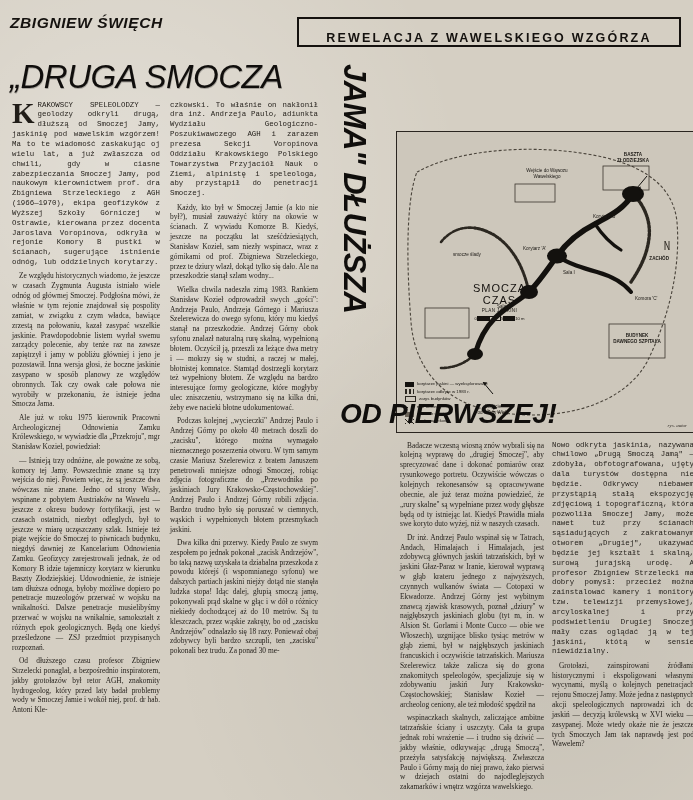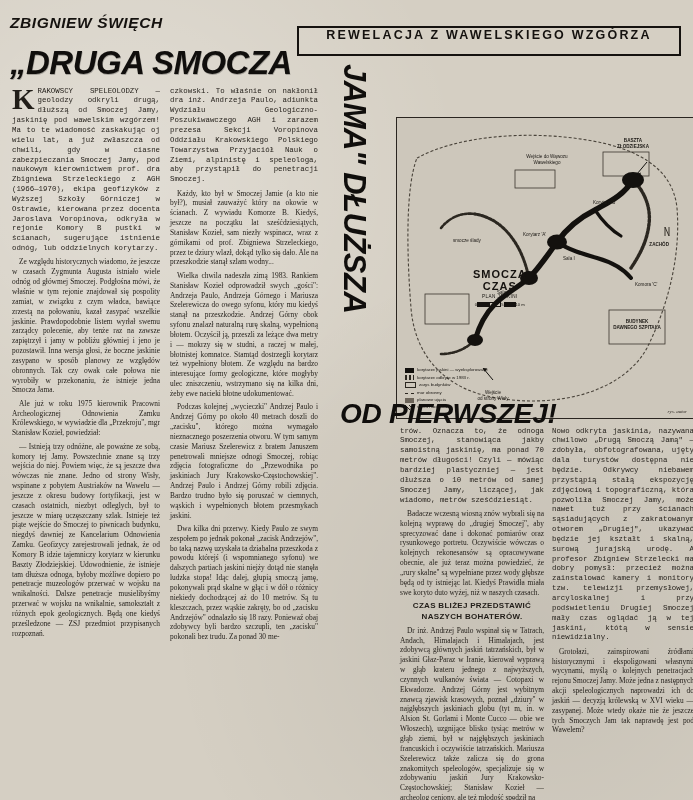--- a/index.html
+++ b/index.html
@@ -28,36 +28,36 @@
   .author{
     position:absolute;left:0;top:4px;
     font-family:"Liberation Sans", sans-serif;
     font-weight:bold;
     font-style:italic;
     font-size:15.5px;
     letter-spacing:.6px;
     color:#15120f;
   }
   .banner{
-    position:absolute;right:0;top:16px;
+    position:absolute;right:0;top:7px;
     width:380px;height:26px;
     border:2px solid #15120f;
-    display:flex;align-items:flex-start;justify-content:center;
+    display:flex;align-items:flex-end;justify-content:center;
   }
   .banner span{
     font-family:"Liberation Sans", sans-serif;
     font-size:12.5px;
     letter-spacing:2.2px;
     font-weight:bold;
     color:#15120f;
   }
   .headline{
-    margin-top:2px;
-    font-family:"Liberation Sans", sans-serif;
-    font-weight:bold;
+    margin-top:16px;
+    font-family:"Liberation Sans", sans-serif;
+    font-weight:normal;
     font-style:italic;
     font-size:33px;
     letter-spacing:-0.5px;
     color:#100e0c;
     line-height:1.05;
     text-shadow:0.5px 0.5px 0 rgba(0,0,0,.25);
   }
   
   .vtitle{
     position:absolute;
@@ -156,21 +156,21 @@
   }
   .legrow{display:flex;align-items:center;margin-bottom:1px;}
   .legsym{width:9px;height:5px;margin-right:3px;flex:0 0 9px;}
   .titleblock{
     position:absolute;
     left:76px;top:150px;
     text-align:center;
     font-family:"Liberation Sans", sans-serif;
     color:#15120f;
   }
-  .tb-main{font-size:11px;font-weight:bold;letter-spacing:1px;line-height:1.1;}
+  .tb-main{font-size:11px;font-weight:normal;letter-spacing:1px;line-height:1.1;}
   .tb-sub{font-size:4.6px;letter-spacing:.4px;margin-top:2px;}
   .scalebar{margin-top:3px;display:flex;align-items:center;justify-content:center;font-size:4.2px;}
   .scaleseg{width:10px;height:3px;border:.5px solid #15120f;}
   .scaleseg.fill{background:#15120f;}
   .sig{
     position:absolute;right:6px;bottom:4px;
     font-family:"Liberation Serif", serif;
     font-style:italic;
     font-size:5px;
     color:#2a2520;
@@ -289,34 +289,33 @@
       </div>
 
       <div class="sig">rys. autor</div>
     </div>
 
     <div class="col c1">
       <p class="dropcap noind">KRAKOWSCY SPELEOLODZY — geolodzy odkryli drugą, dłuższą od Smoczej Jamy, jaskinię pod wawelskim wzgórzem! Ma to te wiadomość zaskakując oj wielu lat, a już zwłaszcza od chwili, gdy w ciasne zabezpieczania Smoczej Jamy, pod naukowym kierownictwem prof. dra Zbigniewa Strzeleckiego z AGH (1966—1970), ekipa geofizyków z Wyższej Szkoły Górniczej w Ostrawie, kierowana przez docenta Jaroslava Voropinova, odkryła w rejonie Komory B pustki w ścianach, sugerujące istnienie odnóg, lub oddzielnych korytarzy.</p>
       <p>Ze względu historycznych wiadomo, że jeszcze w czasach Zygmunta Augusta istniało wiele odnóg od główmej Smoczej. Podgłośna mówi, że właśnie w tym rejonie znajdował się pospolity zamiat, w związku z czym władca, bawiące zrzestą na połowaniu, kazał zasypać wszelkie jaskinie. Prawdopodobnie listem wyrłał swemu zarządcy polecenie, aby tenże raz na zawsze zapiętrzył i jamy w pobliżu główniej i jeno je pozostawił. Inna wersja głosi, że boczne jaskinie zasypano w sposób planowy ze względów obronnych. Tak czy owak całe połowa nie wyrobiły w przekonaniu, że istnieje jedna Smocza Jama.</p>
       <p>Ale już w roku 1975 kierownik Pracowni Archeologicznej Odnowienia Zamku Królewskiego, w wywiadzie dla „Przekroju", mgr Stanisław Kozieł, powiedział:</p>
       <p>— Istnieją trzy odnóżne, ale poważne ze sobą, komory tej Jamy. Powszechnie znane są trzy wejścia do niej. Powiem więc, że są jeszcze dwa wówczas nie znane. Jedno od strony Wisły, wspinane z pobytem Austriaków na Wawelu — jeszcze z okresu budowy fortyfikacji, jest w czasach ostatnich, niezbyt odleglych, był to jeszcze w miarę uczęszczany szlak. Istnieje też piąte wejście do Smoczej to piwnicach budynku, niegdyś dawniej ze Kancelarium Odnowienia Zamku. Geofizycy zarejestrowali jednak, że od Komory B idzie tajemniczy korytarz w kierunku Baszty Złodziejskiej. Udowodnienie, że istnieje tam dłuższa odnoga, byłoby możliwe dopiero po penetracje muzeologów przerwać w wojsku na wnikalności. Dalsze penetracje musielibyśmy przerwać w wojsku na wnikalnie, samokształt z różnych epok geologicznych. Będą one kiedyś prześledzone — ZSJ przedmiot przypisanych rozpoznań.</p>
+      <p>Od dłuższego czasu profesor Zbigniew Strzelecki ponaglał, a bezpośrednio inspiratorem, jakby grotołazów był retor AGH, znakomity hydrogeolog, który przed laty badał problemy wody w Smoczej Jamie i wokół niej, prof. dr hab. Antoni Kle-</p>
     </div>
 
     <div class="col c2">
       <p class="noind">czkowski. To właśnie on nakłonił dra inż. Andrzeja Paulo, adiunkta Wydziału Geologiczno-Poszukiwawczego AGH i zarazem prezesa Sekcji Voropinova Oddziału Krakowskiego Polskiego Towarzystwa Przyjaciół Nauk o Ziemi, alpinistę i speleologa, aby przystąpił do penetracji Smoczej.</p>
       <p>Każdy, kto był w Smoczej Jamie (a kto nie był?), musiał zauważyć który na okowie w ścianach. Z wywiadu Komorze B. Kiedyś, jeszcze na początku lat sześćdziesiątych, Stanisław Kozieł, sam niezły wspinacz, wraz z górnikami od prof. Zbigniewa Strzeleckiego, przez te dziury wlazł, dokąd tylko się dało. Ale na przeszkodzie stanął szlam wodny...</p>
       <p>Wielka chwila nadeszła zimą 1983. Rankiem Stanisław Kozieł odprowadził swych „gości": Andrzeja Paulo, Andrzeja Górnego i Mariusza Szelerewicza do owego syfonu, który mu kiedyś stanął na przeszkodzie. Andrzej Górny obok syfonu znalazł naturalną rurę skalną, wypełnioną błotem. Oczyścił ją, przeszli za leżące dwa metry i — mokrzy się w studni, a raczej w małej, błotnistej komnatce. Stamtąd dostrzegli korytarz też wypełniony błotem. Ze względu na bardzo interesujące formy geologiczne, które mogłyby ulec zniszczeniu, wstrzymano się na kilka dni, żeby ewe nacieki błotne udokumentować.</p>
       <p>Podczas kolejnej „wycieczki" Andrzej Paulo i Andrzej Górny po około 40 metrach doszli do „zacisku", którego można wymagało nieznacznego poszerzenia otworu. W tym samym czasie Mariusz Szelerewicz z bratem Januszem penetrowali mniejsze odnogi Smoczej, robiąc zdjęcia fotograficzne do „Przewodnika po jaskiniach Jury Krakowsko-Częstochowskiej". Andrzej Paulo i Andrzej Górny robili zdjęcia. Bardzo trudno było się poruszać w ciemnych, wąskich i wypełnionych błotem przesmykach jaskini.</p>
       <p>Dwa kilka dni przerwy. Kiedy Paulo ze swym zespołem po jednak pokonał „zacisk Andrzejów", bo taką nazwę uzyskała ta dziabalna przeszkoda z powodu którejś (i wspomnianego syfonu) we dalszych partiach jaskini niejży dotąd nie stanęła ludzka stopa! Idąc dalej, głupią smoczą jamę, pokonywali prąd skalne w głąc i w dół o różnicy niekiedy dochodzącej aż do 10 metrów. Są tu kleszczach, przez wąskie zakręty, bo od „zacisku Andrzejów" odnalazło się 18 razy. Poniewaź obaj zdobywcy byli bardzo szczupli, ten „zacisku" pokonali bez trudu. Za ponad 30 me-</p>
     </div>
 
     <div class="col c3">
-      <p class="noind">trów. Oznacza to, że odnoga Smoczej, stanowiąca jakby samoistną jaskinię, ma ponad 70 metrów długości! Czyli — mówiąc bardziej plastyczniej — jest dłuższa o 10 metrów od samej Smoczej Jamy, liczącej, jak wiadomo, metrów sześćdziesiąt.</p>
       <p>Badacze wczesną wiosną znów wybrali się na kolejną wyprawę do „drugiej Smoczej", aby sprecyzować dane i dokonać pomiarów oraz rysunkowego portretu. Oczywiście wówczas o kolejnych rekonesansów są opracowywane obecnie, ale już teraz można powiedzieć, że „rury skalne" są wypełniane przez wody głębsze będą od ty istniejąc lat. Kiedyś Prawidła miała swe koryto duto wyżej, niż w naszych czasach.</p>
-      <p class="subhead">CZAS BLIŻEJ PRZEDSTAWIĆ NASZYCH BOHATERÓW.</p>
       <p>Dr inż. Andrzej Paulo wspinał się w Tatrach, Andach, Himalajach i Himalajach, jest zdobywcą głównych jaskiń tatrzańskich, był w jaskini Głaz-Paraz w Iranie, kierował wyprawą w głąb krateru jednego z najwyższych, czynnych wulkanów świata — Cotopaxi w Ekwadorze. Andrzej Górny jest wybitnym znawcą zjawisk krasowych, poznał „dziury" w najgłębszych jaskiniach globu (tyt m, in. w Alsion St. Gorlami i Monte Cucco — obie we Włoszech), uzgnijące blisko tysiąc metrów w głąb ziemi, był w najgłębszych jaskiniach francuskich i oczywiście tatrzańskich. Mariusza Szelerewicz także zalicza się do grona znakomitych speleologów, specjalizuje się w zdobywaniu jaskiń Jury Krakowsko-Częstochowskiej; Stanisław Kozieł — archeolog ceniony, ale też młodość spędził na</p>
       <p>wspinaczkach skalnych, zaliczające ambitne tatrzańskie ściany i uszczyty. Cała ta grupa jednak robi wrażenie — i trudno się dziwić — jakby właśnie, odkrywając „drugą Smoczą", przeżyła satysfakcję największą. Zwłaszcza Paulo i Górny mają do niej prawo, żako pierwsi w dziejach ostatni do najodleglejszych zakamarków i wnętrz wzgórza wawelskiego.</p>
     </div>
 
     <div class="col c4">
       <p class="noind">Nowo odkryta jaskinia, nazywana chwilowo „Drugą Smoczą Jamą" — zdobyła, obfotografowana, ujęty dala turystów dostępna nie będzie. Odkrywcy niebawem przystąpią stałą ekspozycję zdjęciową i topograficzną, która pozwoliła Smoczej Jamy, może nawet tuż przy ścianach sąsiadujących z zakratowanym otworem „Drugiej", ukazywać będzie jej kształt i skalną, surową jurajską urodę. A profesor Zbigniew Strzelecki ma dobry pomysł: przecież można zainstalować kamery i monitory tzw. telewizji przemysłowej, arcyloskalnej i przy podświetleniu Drugiej Smoczej mały czas oglądać ją w tej jaskini, któtą w sensie niewidzialny.</p>
       <p>Grotołazi, zainspirowani źródłami historycznymi i ekspoligowani własnymi wycynami, myślą o kolejnych penetracjach rejonu Smoczej Jamy. Może jedna z następnych akcji speleologicznych naprowadzi ich do jaskiń — decyzją królewską w XVI wieku — zasypanej. Może wtedy okaże nie że jeszcze tych Smoczych Jam tak naprawdę jest pod Wawelem?</p>
     </div>
 
   </div>

